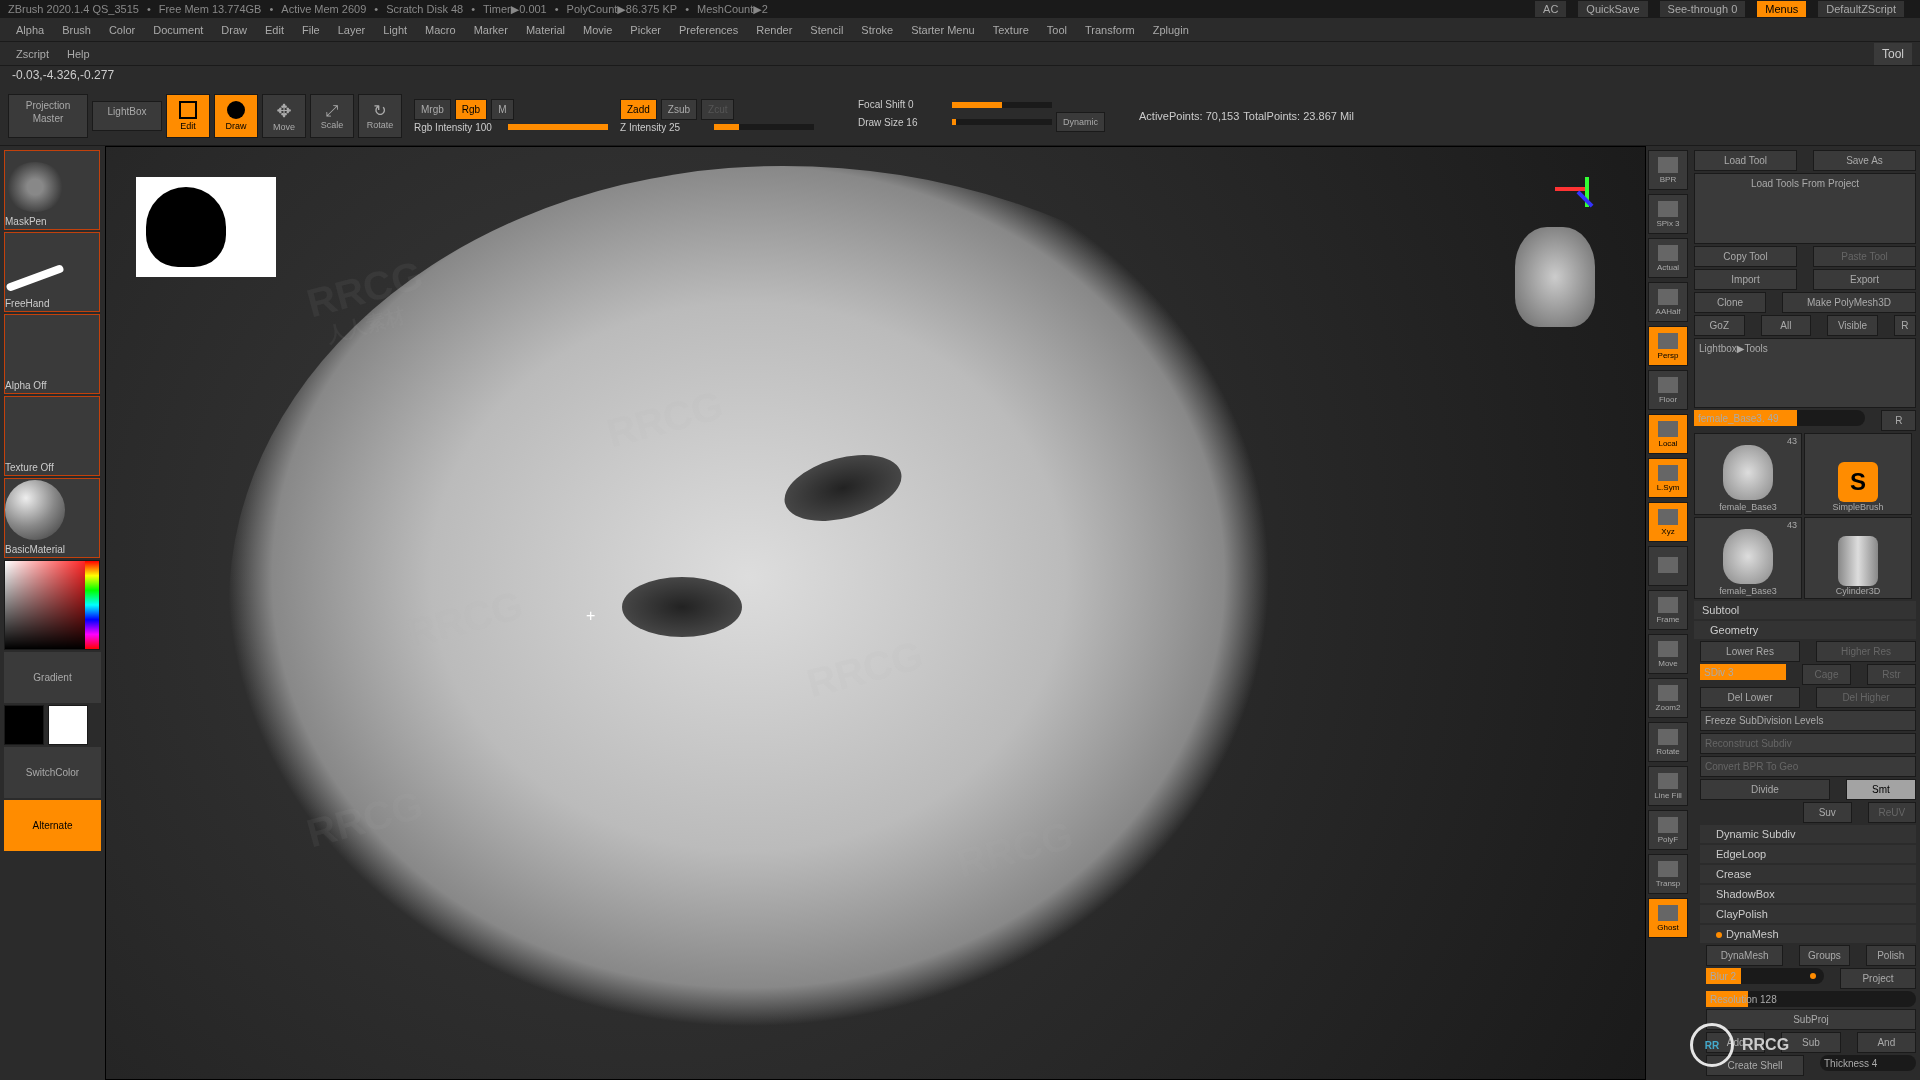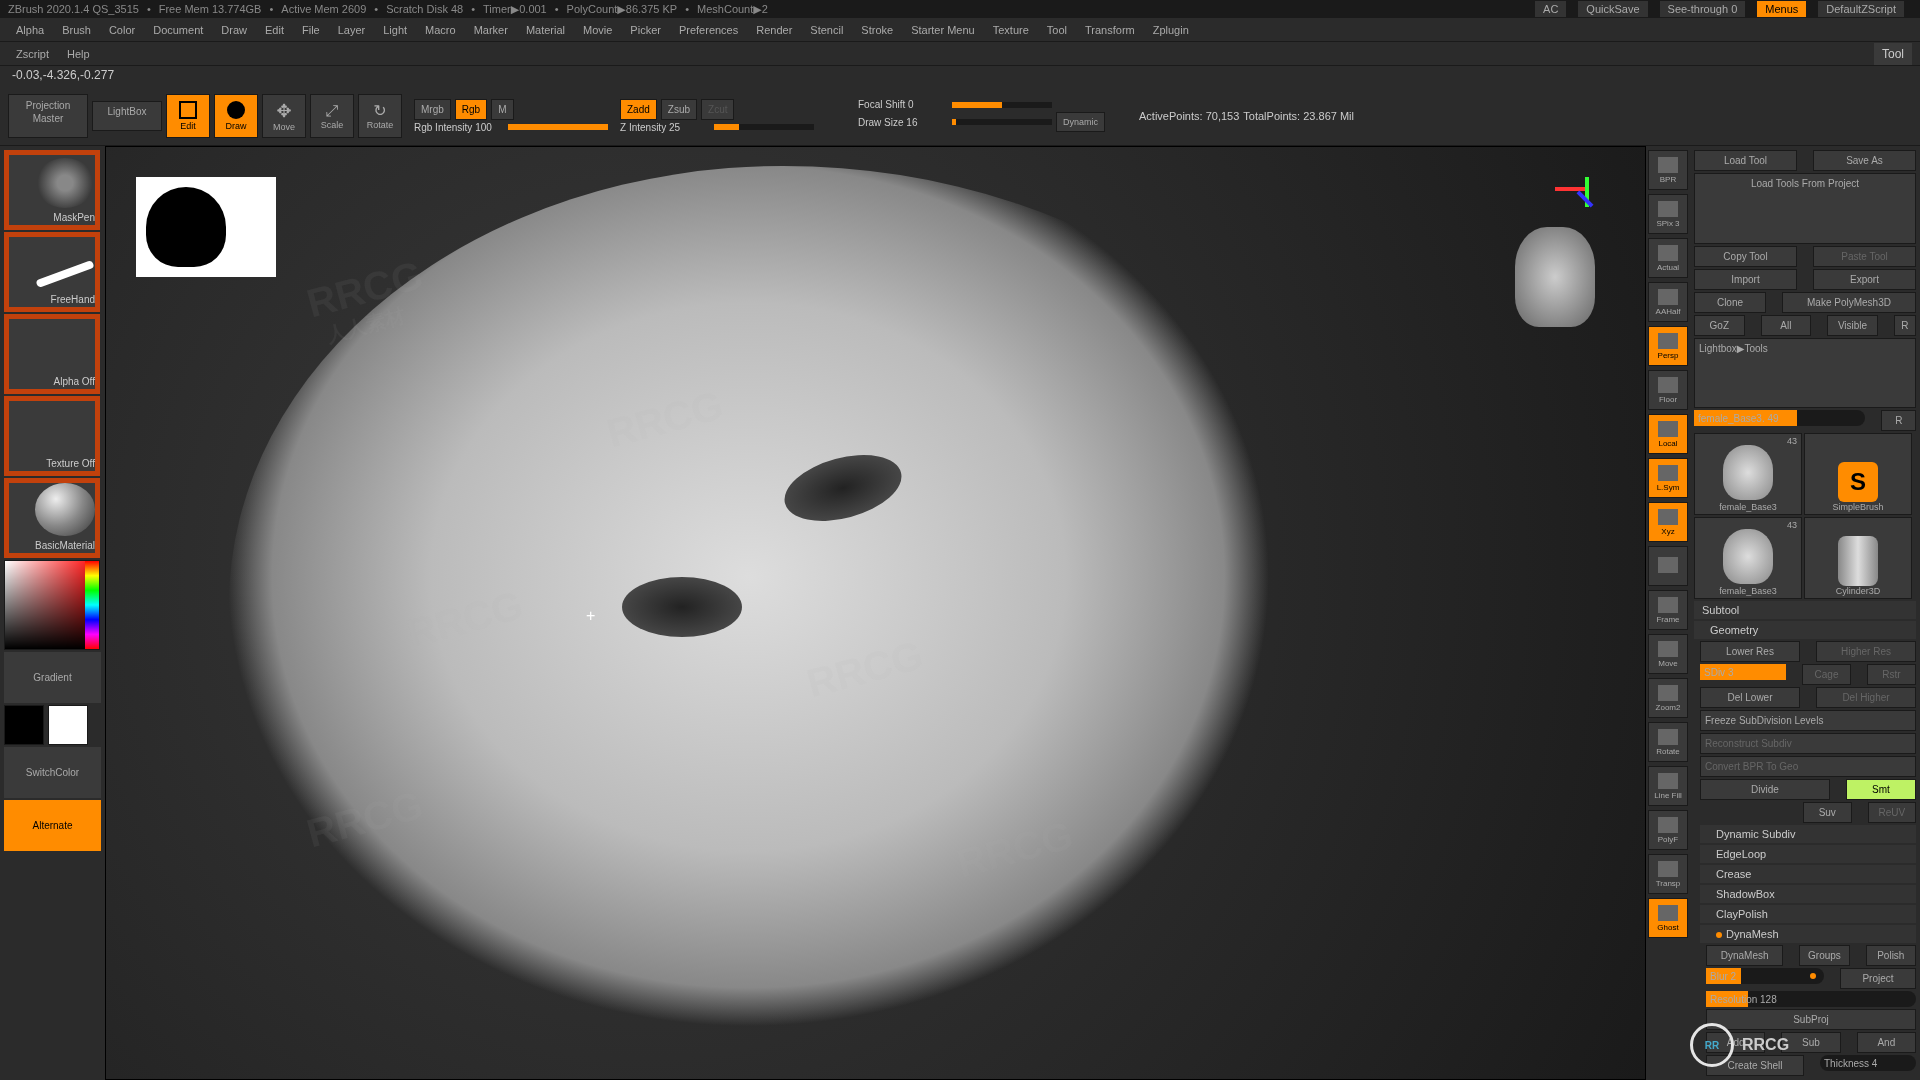--- a/index.html
+++ b/index.html
@@ -29,21 +29,21 @@
   .slider-label { font-size: 10px; color: #ccc; min-width: 90px; }
   .slider-track { width: 100px; height: 6px; background: #1a1a1a; position: relative; }
   .slider-fill { height: 100%; background: #ff8c00; }
   .info-col { display: flex; flex-direction: row; gap: 4px; font-size: 11px; color: #ccc; }
   
   
   .main { display: flex; height: calc(1080px - 146px); }
   
   
   .left-panel { width: 105px; background: #2b2b2b; padding: 4px; display: flex; flex-direction: column; gap: 2px; }
-  .tool-tile { width: 96px; background: #3a3a3a; border: 5px solid #c2410c; display: flex; flex-direction: column; align-items: flex-end; justify-content: flex-end; font-size: 10px; color: #ccc; padding-bottom: 2px; position: relative; }
+  .tool-tile { width: 96px; background: #3a3a3a; border: 1px solid #c2410c; display: flex; flex-direction: column; align-items: flex-start; justify-content: flex-end; font-size: 10px; color: #ccc; padding-bottom: 2px; position: relative; }
   .tool-tile.h80 { height: 80px; }
   .brush-icon { width: 60px; height: 50px; background: radial-gradient(circle, #888 20%, transparent 70%); border-radius: 50%; margin-bottom: 4px; }
   .stroke-icon { width: 60px; height: 40px; position: relative; }
   .stroke-icon::before { content: ""; position: absolute; width: 100%; height: 8px; background: #fff; top: 16px; transform: rotate(-20deg); border-radius: 4px; }
   .material-ball { width: 60px; height: 60px; background: radial-gradient(circle at 35% 30%, #eee, #888, #333); border-radius: 50%; margin-bottom: 4px; }
   .color-picker { width: 96px; height: 90px; background: linear-gradient(to right, #fff, #f00), linear-gradient(to bottom, transparent, #000); background-blend-mode: multiply; border: 1px solid #1a1a1a; position: relative; }
   .hue-strip { position: absolute; right: 0; width: 14px; height: 100%; background: linear-gradient(#f00,#ff0,#0f0,#0ff,#00f,#f0f,#f00); }
   .swatch-row { display: flex; gap: 4px; }
   .swatch { width: 40px; height: 40px; border: 1px solid #1a1a1a; }
   .swatch.black { background: #000; }
@@ -72,21 +72,21 @@
   .side-btn { width: 40px; height: 40px; background: #3a3a3a; border: 1px solid #1a1a1a; display: flex; flex-direction: column; align-items: center; justify-content: center; font-size: 8px; color: #aaa; }
   .side-btn.orange { background: #ff8c00; color: #000; }
   .side-btn .icon { width: 20px; height: 16px; background: #666; margin-bottom: 2px; }
   
   
   .right-panel { width: 230px; background: #2b2b2b; padding: 4px; display: flex; flex-direction: column; gap: 2px; overflow: hidden; }
   .panel-header { background: #3a3a3a; padding: 4px 8px; font-size: 12px; color: #ccc; }
   .btn-row { display: flex; gap: 16px; }
   .panel-btn { flex: 1; background: #3a3a3a; padding: 4px 4px; font-size: 10px; color: #aaa; border: 1px solid #1a1a1a; text-align: center; overflow: hidden; white-space: nowrap; }
   .panel-btn.dim { color: #666; }
-  .panel-btn.orange { background: #bef264; color: #000; }
+  .panel-btn.orange { background: #a3a3a3; color: #000; }
   .tool-grid { display: flex; flex-wrap: wrap; gap: 2px; }
   .tool-thumb { width: 108px; height: 82px; background: #3a3a3a; border: 1px solid #1a1a1a; display: flex; flex-direction: column; align-items: center; justify-content: flex-end; font-size: 9px; padding-bottom: 2px; position: relative; }
   .tool-thumb .id { position: absolute; top: 2px; right: 4px; font-size: 9px; }
   .thumb-head { width: 50px; height: 55px; background: radial-gradient(ellipse, #ddd, #888); border-radius: 45% 45% 35% 35%; margin-bottom: 2px; }
   .thumb-star { width: 50px; height: 50px; background: #aaa; clip-path: polygon(50% 0%, 61% 35%, 98% 35%, 68% 57%, 79% 91%, 50% 70%, 21% 91%, 32% 57%, 2% 35%, 39% 35%); }
   .thumb-s { width: 40px; height: 40px; background: #ff8c00; border-radius: 6px; display: flex; align-items: center; justify-content: center; font-size: 24px; font-weight: bold; color: #000; }
   .thumb-cyl { width: 40px; height: 50px; background: linear-gradient(to right, #888, #ddd, #888); border-radius: 8px; }
   .section-header { background: #333; padding: 3px 8px; font-size: 11px; color: #ccc; cursor: pointer; }
   .section-header.indent { padding-left: 16px; }
   .nested { padding-left: 6px; display: flex; flex-direction: column; gap: 2px; }

